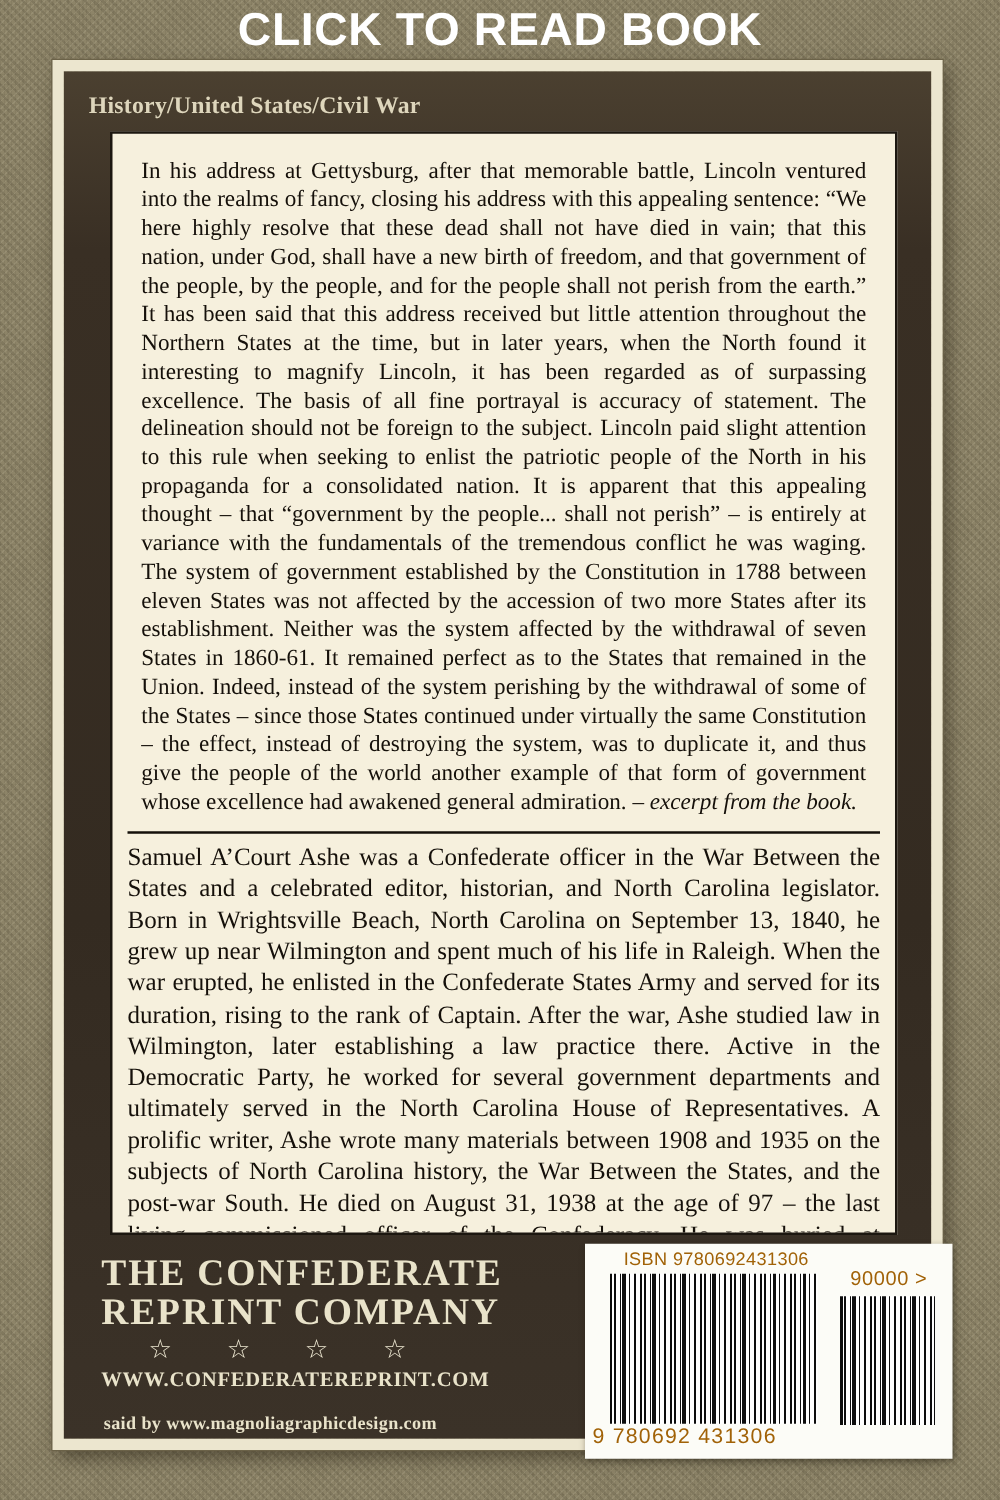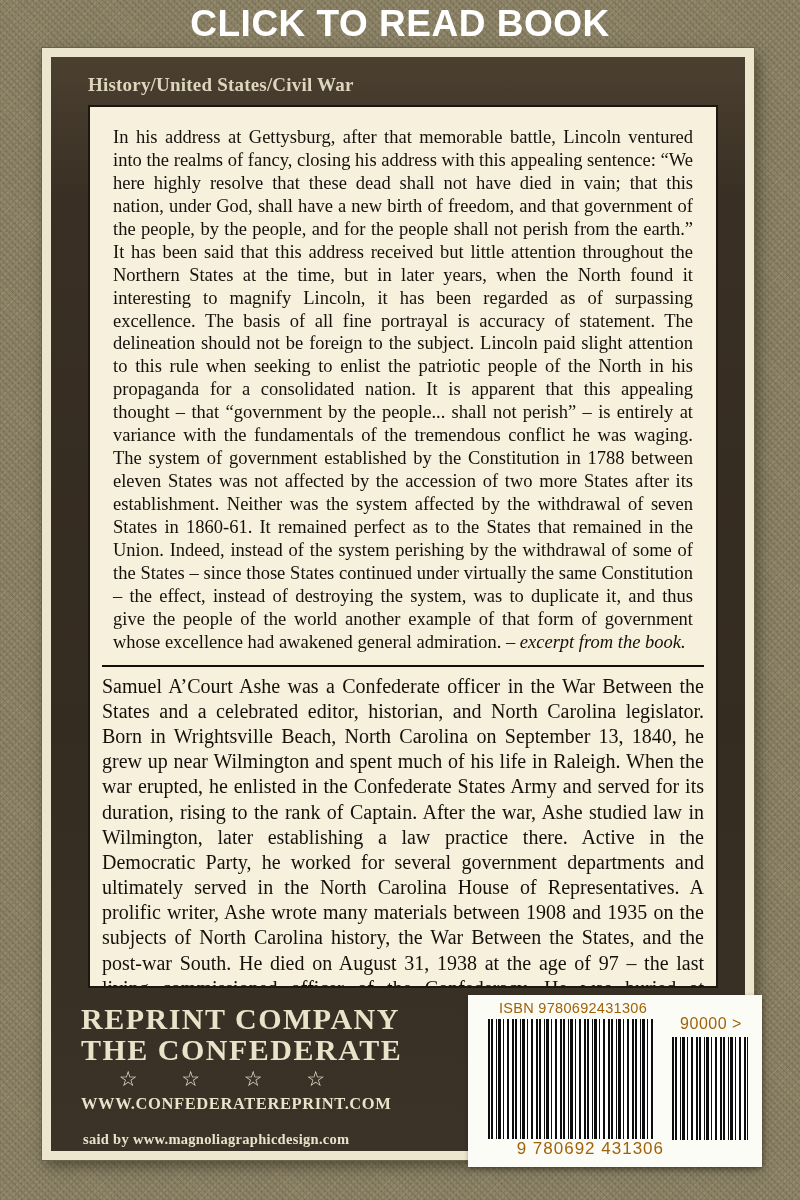--- a/index.html
+++ b/index.html
@@ -19,21 +19,21 @@
     font-family:"Liberation Sans",sans-serif;font-weight:bold;font-size:37px;
     line-height:44px;letter-spacing:.5px;cursor:pointer;
   }
   .book-cover{
     position:absolute;left:42px;top:48px;width:694px;height:1094px;
     border:9px solid #ece6cf;
     background:linear-gradient(180deg,#4b4030 0%,#392f24 13%,#342b21 62%,#3b3228 100%);
     box-shadow:0 0 0 1px #6b6248, 4px 6px 14px rgba(32,28,14,.55);
   }
   .category{
-    position:absolute;left:37px;top:17px;
+    position:absolute;left:20px;top:17px;
     color:#ded6bc;font-weight:bold;font-size:19px;letter-spacing:.2px;
   }
   .text-panel{
     position:absolute;left:37px;top:48px;width:602px;height:861px;
     background:#f6f0dd;border:2px solid #1c1710;
     padding:8px 12px 10px 12px;overflow:hidden;
     color:#15100a;
   }
   .excerpt{
     margin:11px;font-size:18.5px;line-height:1.24;text-align:justify;
@@ -79,21 +79,21 @@
     background-image:repeating-linear-gradient(90deg,
       #0d0d0d 0 2px, #ffffff 2px 3px,
       #0d0d0d 3px 5px, #ffffff 5px 8px,
       #0d0d0d 8px 9px, #ffffff 9px 10px,
       #0d0d0d 10px 13px, #ffffff 13px 15px,
       #0d0d0d 15px 16px, #ffffff 16px 19px,
       #0d0d0d 19px 21px, #ffffff 21px 24px);
   }
   .bars-main{position:absolute;left:20px;top:24px;width:166px;height:120px;}
   .ean-digits{
-    position:absolute;left:6px;top:144px;width:190px;text-align:right;
+    position:absolute;left:6px;top:144px;width:190px;text-align:left;
     font-size:17px;letter-spacing:1px;
   }
   .supp-price{
     position:absolute;left:198px;top:20px;width:90px;text-align:center;
     font-size:16px;letter-spacing:.5px;
   }
   .bars-supp{position:absolute;left:204px;top:42px;width:76px;height:103px;}
 </style>
 </head>
 <body>
@@ -106,22 +106,22 @@
 
     <div class="category">History/United States/Civil War</div>
 
     <div class="text-panel">
       <p class="excerpt"><span>In his address at Gettysburg, after that memorable battle, Lincoln ventured into the realms of fancy, closing his address with this appealing sentence: “We here highly resolve that these dead shall not have died in vain; that this nation, under God, shall have a new birth of freedom, and that government of the people, by the people, and for the people shall not perish from the earth.” It has been said that this address received but little attention throughout the Northern States at the time, but in later years, when the North found it interesting to magnify Lincoln, it has been regarded as of surpassing excellence. The basis of all fine portrayal is accuracy of statement. The delineation should not be foreign to the subject. Lincoln paid slight attention to this rule when seeking to enlist the patriotic people of the North in his propaganda for a consolidated nation. It is apparent that this appealing thought – that “government by the people... shall not perish” – is entirely at variance with the fundamentals of the tremendous conflict he was waging. The system of government established by the Constitution in 1788 between eleven States was not affected by the accession of two more States after its establishment. Neither was the system affected by the withdrawal of seven States in 1860-61. It remained perfect as to the States that remained in the Union. Indeed, instead of the system perishing by the withdrawal of some of the States – since those States continued under virtually the same Constitution – the effect, instead of destroying the system, was to duplicate it, and thus give the people of the world another example of that form of government whose excellence had awakened general admiration.</span> <span class="attrib">– excerpt from the book.</span></p>
       <div class="panel-divider"></div>
       <p class="bio">Samuel A’Court Ashe was a Confederate officer in the War Between the States and a celebrated editor, historian, and North Carolina legislator. Born in Wrightsville Beach, North Carolina on September 13, 1840, he grew up near Wilmington and spent much of his life in Raleigh. When the war erupted, he enlisted in the Confederate States Army and served for its duration, rising to the rank of Captain. After the war, Ashe studied law in Wilmington, later establishing a law practice there. Active in the Democratic Party, he worked for several government departments and ultimately served in the North Carolina House of Representatives. A prolific writer, Ashe wrote many materials between 1908 and 1935 on the subjects of North Carolina history, the War Between the States, and the post-war South. He died on August 31, 1938 at the age of 97 – the last living commissioned officer of the Confederacy. He was buried at Oakwood Cemetery in Raleigh.</p>
     </div>
 
     <div class="publisher">
+      <div class="pub-name">THE CONFEDERATE</div>
       <div class="pub-name">REPRINT COMPANY</div>
-      <div class="pub-name">THE CONFEDERATE</div>
       <div class="pub-stars">
         <span>☆</span>
         <span>☆</span>
         <span>☆</span>
         <span>☆</span>
       </div>
       <div class="pub-url">WWW.CONFEDERATEREPRINT.COM</div>
       <div class="pub-credit">said by www.magnoliagraphicdesign.com</div>
     </div>
 

